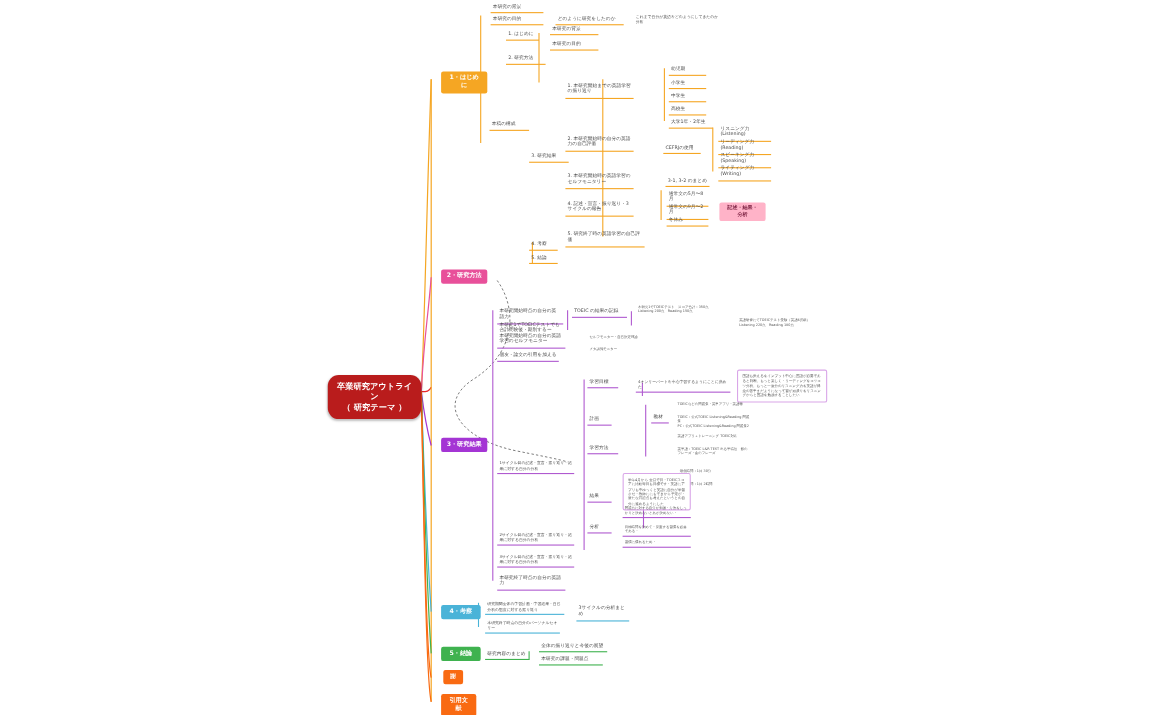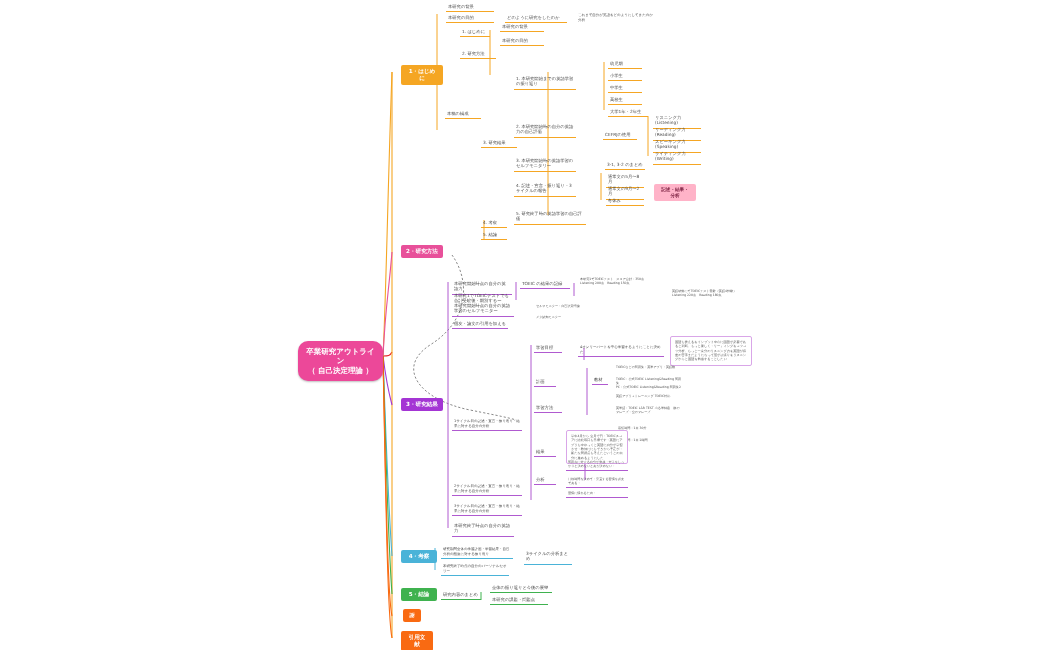--- a/index.html
+++ b/index.html
@@ -8,21 +8,21 @@
     font-family:"DejaVu Sans","Liberation Sans",sans-serif;
     overflow:hidden;position:relative;
   }
   #canvas{position:absolute;left:0;top:0;width:1050px;height:650px;}
   svg.links{position:absolute;left:0;top:0;width:1050px;height:650px;pointer-events:none;}
 
   
   .node{position:absolute;box-sizing:border-box;white-space:normal;line-height:1.25;}
 
   .root{
-    background:#ec4899;color:#ffffff;border-radius:10px;
+    background:#b91c1c;color:#ffffff;border-radius:10px;
     padding:6px 8px;text-align:center;font-size:7.5px;font-weight:bold;
     box-shadow:0 1px 2px rgba(0,0,0,.25);
   }
 
   
   .pill{
     color:#ffffff;font-size:5.6px;font-weight:bold;padding:3px 5px;
     border-radius:2px;text-align:center;
   }
   .pill.orange{background:#f5a623;}
@@ -91,21 +91,21 @@
     <path d="M584,348 L584,360" stroke="#b05ad0" stroke-width="1" fill="none"></path>
     <path d="M587,368 L587,415" stroke="#b05ad0" stroke-width="1" fill="none"></path>
     <path d="M585,432 L585,480" stroke="#b05ad0" stroke-width="1" fill="none"></path>
 
     <path d="M435,548 L435,570" stroke="#4ab3d8" stroke-width="1" fill="none"></path>
     <path d="M481,592 L481,600" stroke="#3fb24f" stroke-width="1" fill="none"></path>
   </svg>
 
   <div class="node root" style="left:298px;top:341px;width:85px;">
     <div>卒業研究アウトライン</div>
-    <div>（ 自己決定理論 ）</div>
+    <div>（ 研究テーマ ）</div>
   </div>
 
   <div class="node pill orange" style="left:401px;top:65px;width:42px;">1・はじめに</div>
   <div class="node pill pink" style="left:401px;top:245px;width:42px;">2・研究方法</div>
   <div class="node pill purple" style="left:401px;top:398px;width:42px;">3・研究結果</div>
   <div class="node pill blue" style="left:401px;top:550px;width:36px;">4・考察</div>
   <div class="node pill green" style="left:401px;top:588px;width:36px;">5・結論</div>
   <div class="node pill deeporange tiny" style="left:403px;top:609px;width:18px;">謝</div>
   <div class="node pill deeporange" style="left:401px;top:631px;width:32px;">引用文献</div>
 

